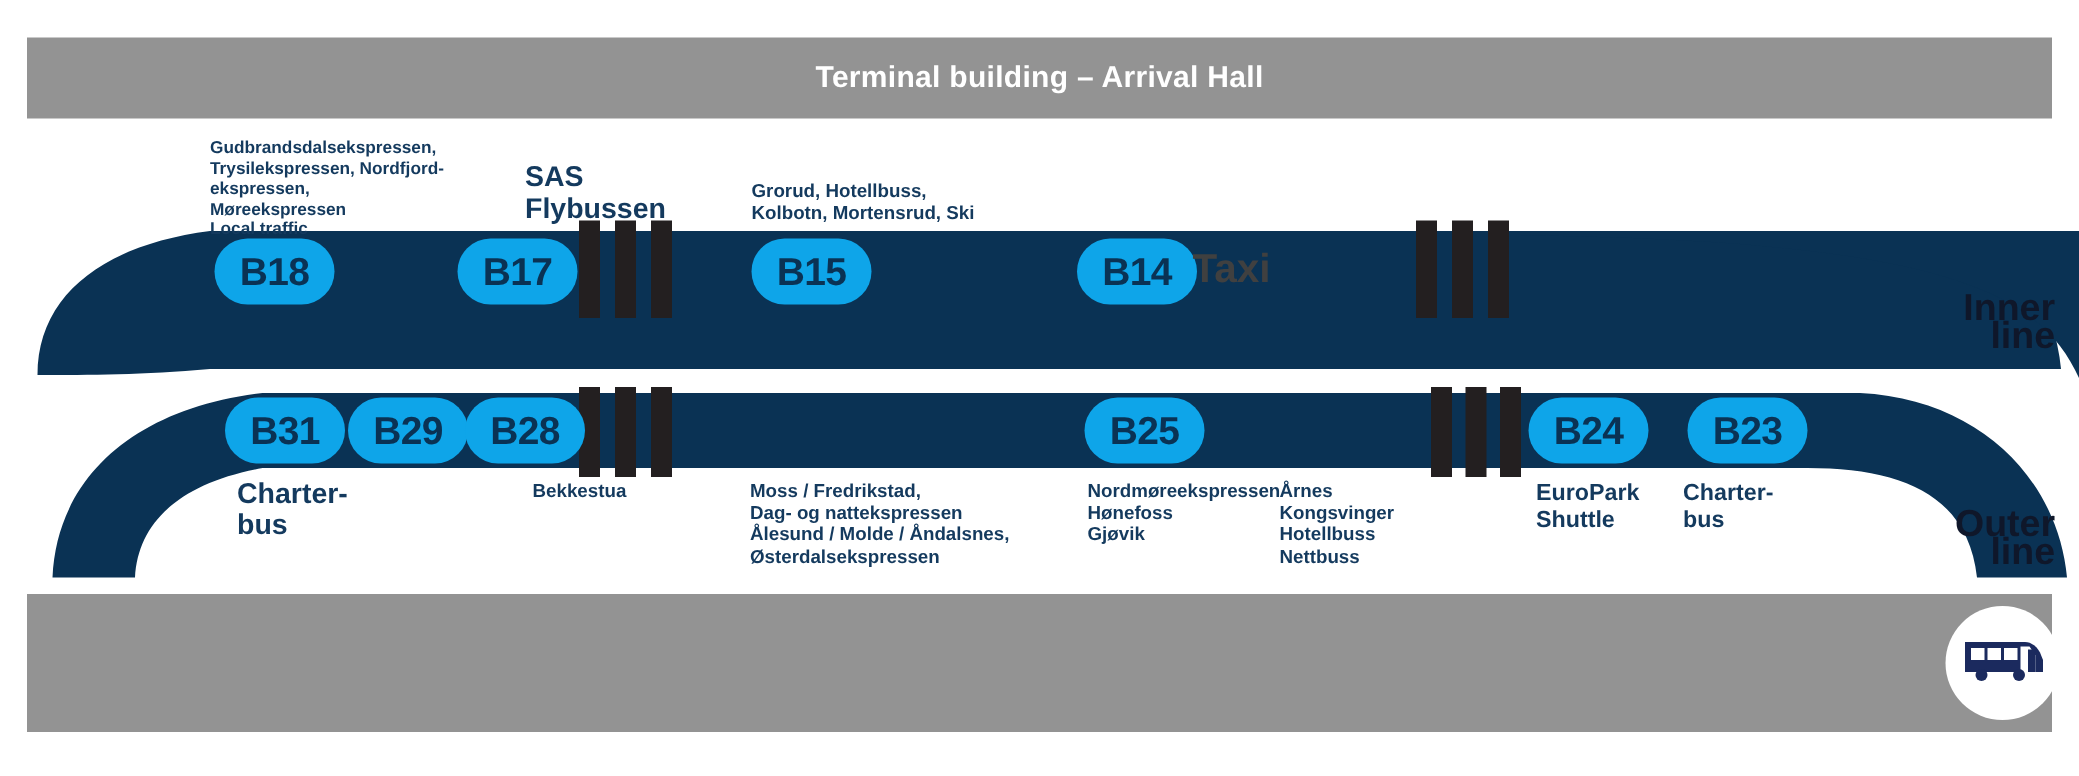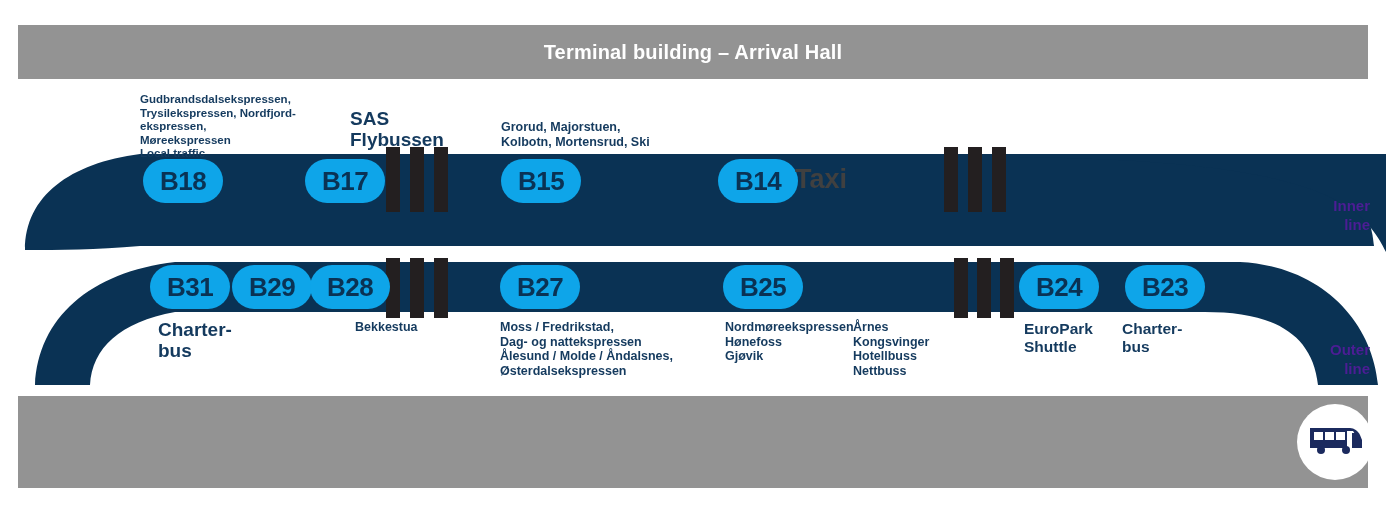--- a/index.html
+++ b/index.html
@@ -34,21 +34,21 @@
     color:#0a3254;font-weight:bold;font-size:26px;letter-spacing:-0.5px;
   }
   .stop.w1{width:80px;}
 
   
   .onnavy{
     position:absolute;color:#404040;font-weight:bold;white-space:pre;
   }
   #taxi-label{font-size:27px;left:795px;top:164px;}
   .linelabel{
-    position:absolute;color:#4c1d95;font-weight:bold;font-size:15px;
+    position:absolute;color:#0f172a;font-weight:bold;font-size:25px;
     line-height:19px;text-align:right;white-space:pre-line;
   }
   #inner-line-label{left:1250px;top:196px;width:120px;}
   #outer-line-label{left:1240px;top:340px;width:130px;}
 
   
   .cap{position:absolute;color:#143a5e;font-weight:bold;white-space:pre-line;}
   .cap.sm{font-size:11.5px;line-height:13.5px;}
   .cap.md{font-size:12.5px;line-height:14.5px;}
   .cap.lg{font-size:19px;line-height:21px;}
@@ -116,37 +116,36 @@
 
   <div class="stop w1" style="left:143px;top:159px;">B18</div>
   <div class="stop w1" style="left:305px;top:159px;">B17</div>
   <div class="stop w1" style="left:501px;top:159px;">B15</div>
   <div class="stop w1" style="left:718px;top:159px;">B14</div>
   <div class="onnavy" id="taxi-label">Taxi</div>
 
   <div class="stop w1" style="left:150px;top:265px;">B31</div>
   <div class="stop w1" style="left:232px;top:265px;">B29</div>
   <div class="stop w1" style="left:310px;top:265px;">B28</div>
-  <div class="stop w1" style="left:500px;top:265px;">B27</div>
   <div class="stop w1" style="left:723px;top:265px;">B25</div>
   <div class="stop w1" style="left:1019px;top:265px;">B24</div>
   <div class="stop w1" style="left:1125px;top:265px;">B23</div>
 
   <div class="linelabel" id="inner-line-label">Inner
 line</div>
   <div class="linelabel" id="outer-line-label">Outer
 line</div>
 
   <div class="cap sm" id="cap-b18">Gudbrandsdalsekspressen,
 Trysilekspressen, Nordfjord-
 ekspressen, Møreekspressen
 Local traffic</div>
   <div class="cap" id="cap-sas">SAS
 Flybussen</div>
-  <div class="cap md" id="cap-b15">Grorud, Majorstuen,
+  <div class="cap md" id="cap-b15">Grorud, Hotellbuss,
 Kolbotn, Mortensrud, Ski</div>
 
   <div class="cap lg" id="cap-b31">Charter-
 bus</div>
   <div class="cap md" id="cap-b28">Bekkestua</div>
   <div class="cap md" id="cap-b27">Moss / Fredrikstad,
 Dag- og nattekspressen
 Ålesund / Molde / Åndalsnes,
 Østerdalsekspressen</div>
   <div class="cap md" id="cap-b25a">Nordmøreekspressen

